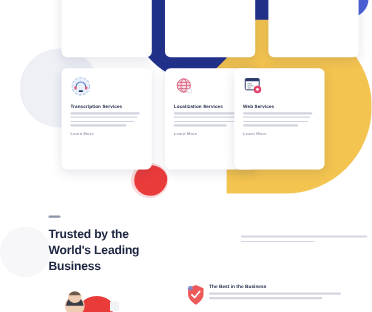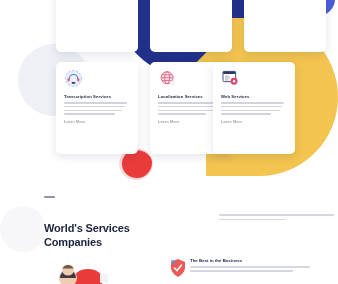--- a/index.html
+++ b/index.html
@@ -219,22 +219,22 @@
       <div class="ln" style="width:76%"></div>
     </div>
     <div class="learn">
       <span class="learn-txt">Learn More</span>
     </div>
   </div>
 
   <div class="trusted">
     <div class="eyebrow"></div>
     <h2>
-      <br>
-      <span>World's Services Companies</span>
+      <span>Trusted by the</span><br>
+      <span>World's Leading Business</span>
     </h2>
     <div class="trusted-copy">
       <div class="ln" style="width:100%"></div>
       <div class="ln" style="width:58%"></div>
     </div>
   </div>
 
   <div class="person">
     <svg width="62" height="30" viewBox="0 0 62 30">
       <ellipse cx="40" cy="26" rx="15" ry="11" fill="#ea3b3b"></ellipse>

